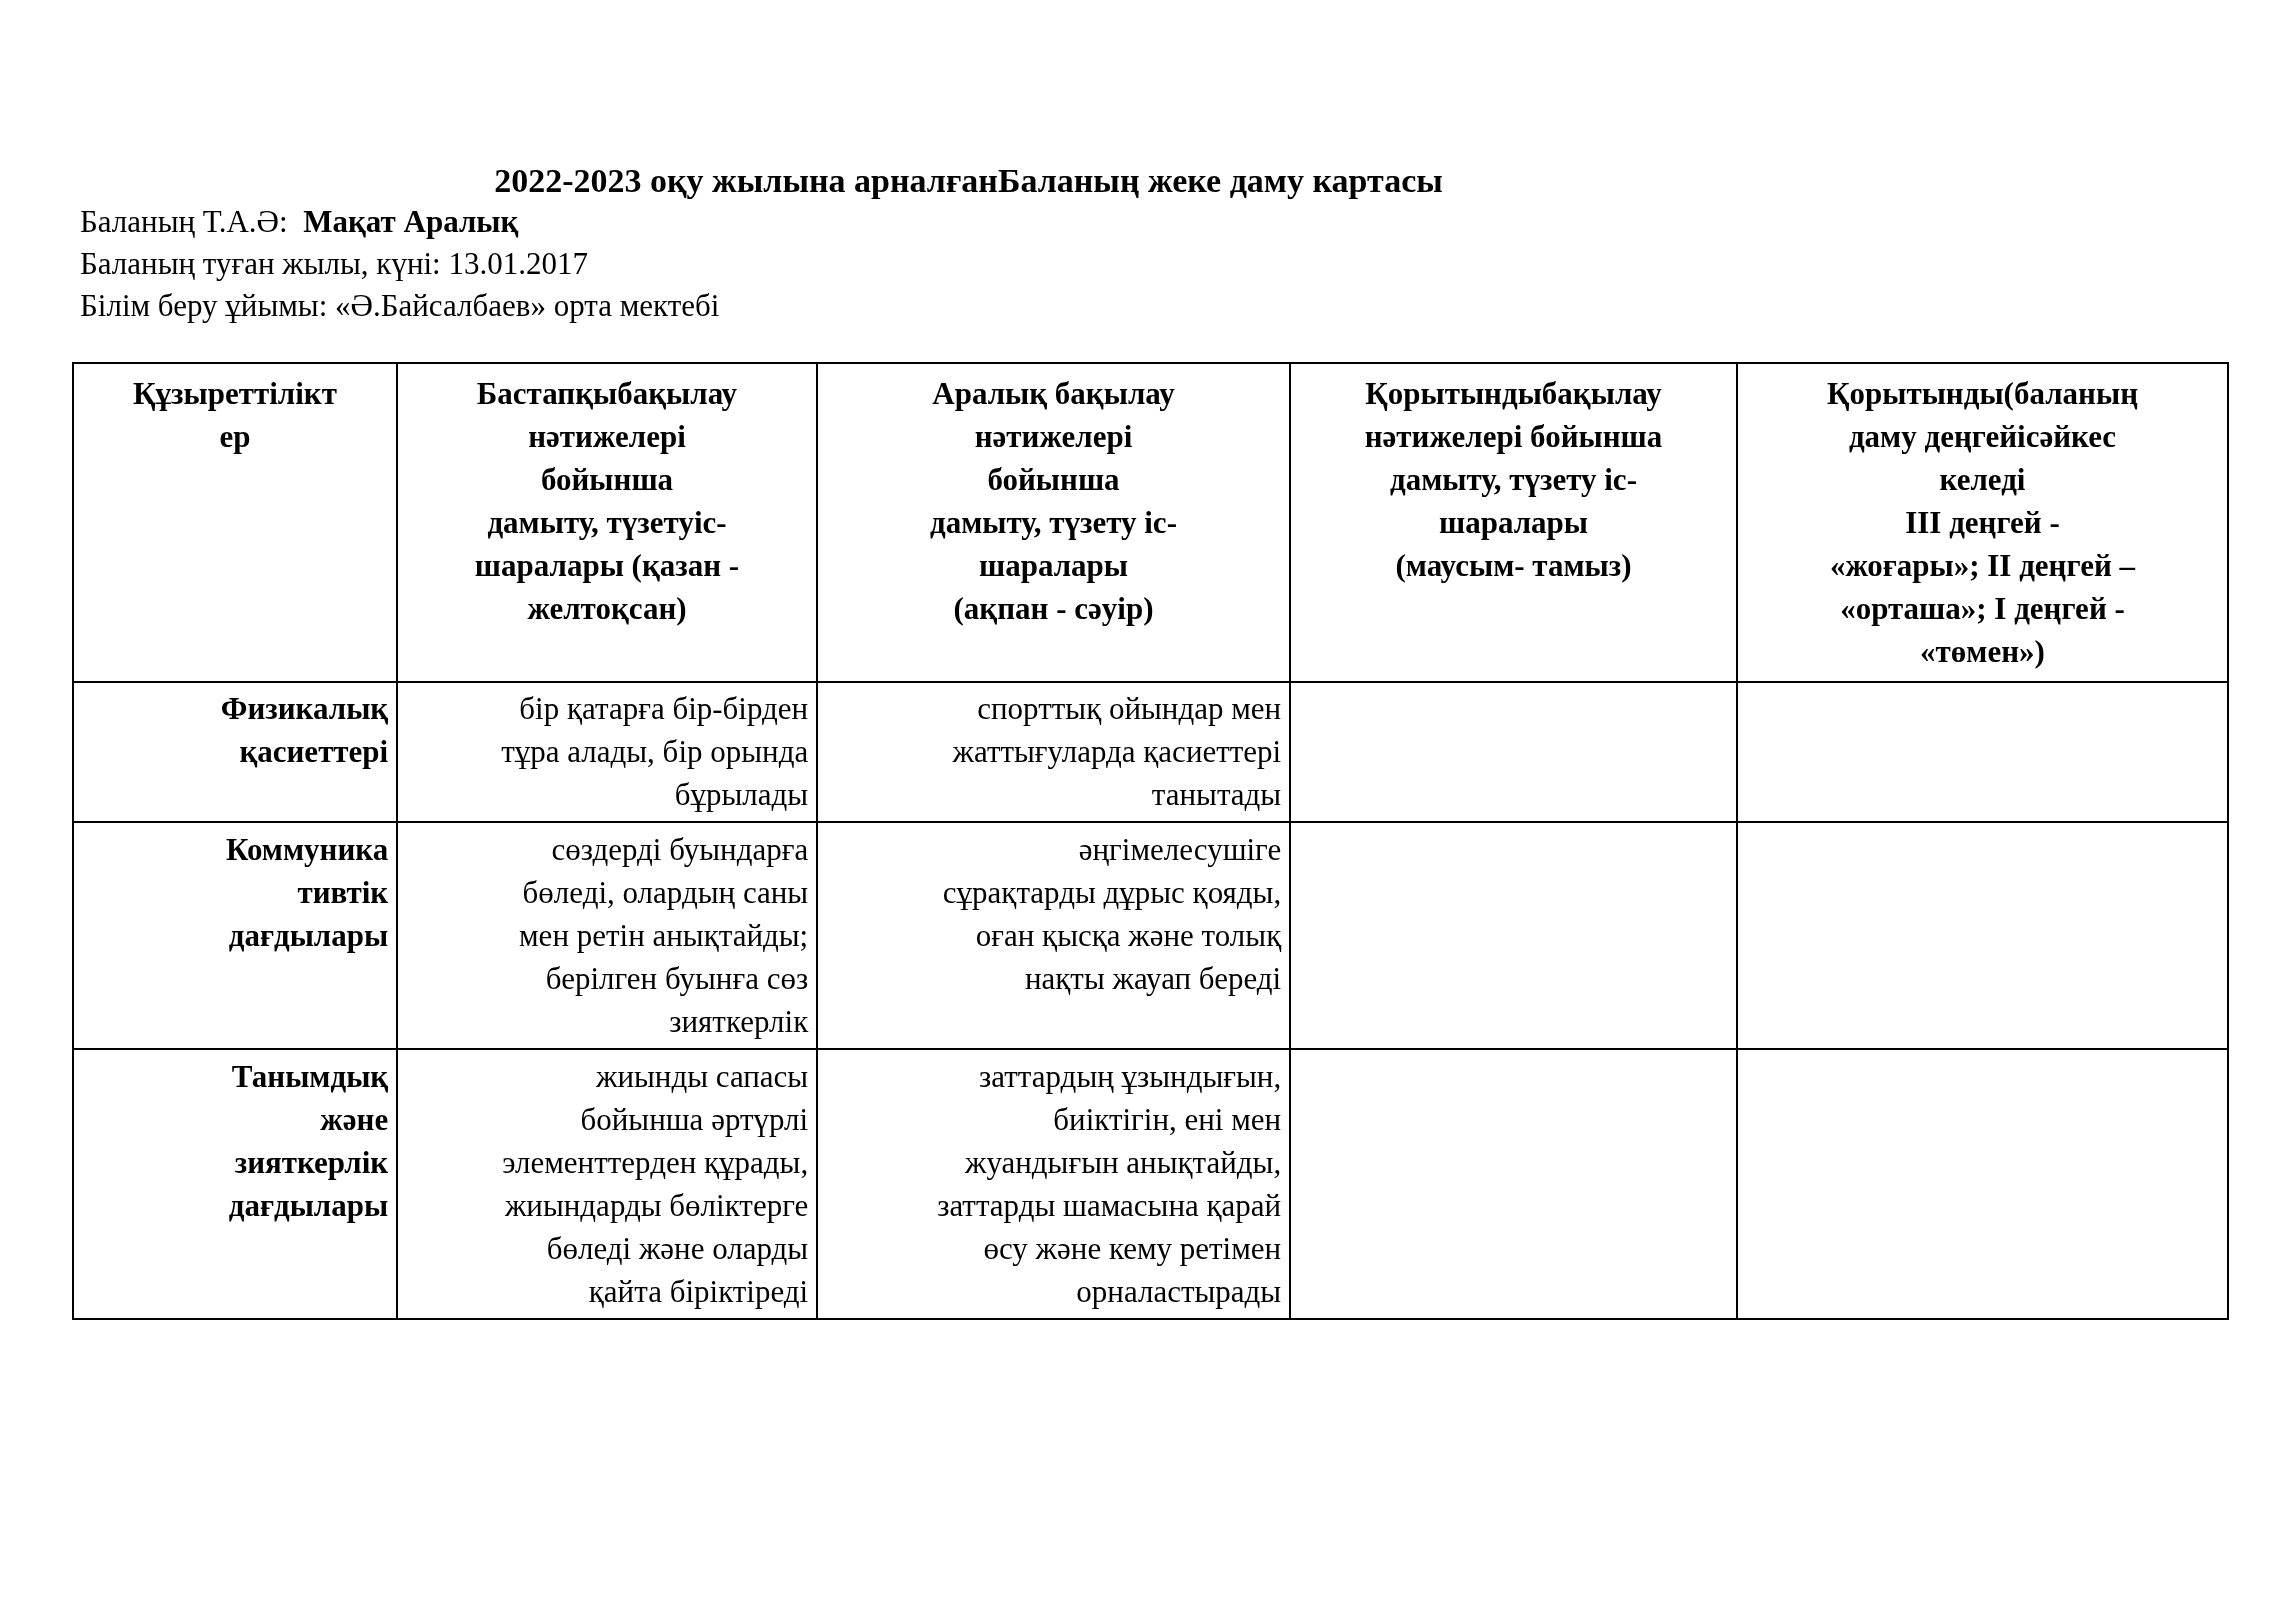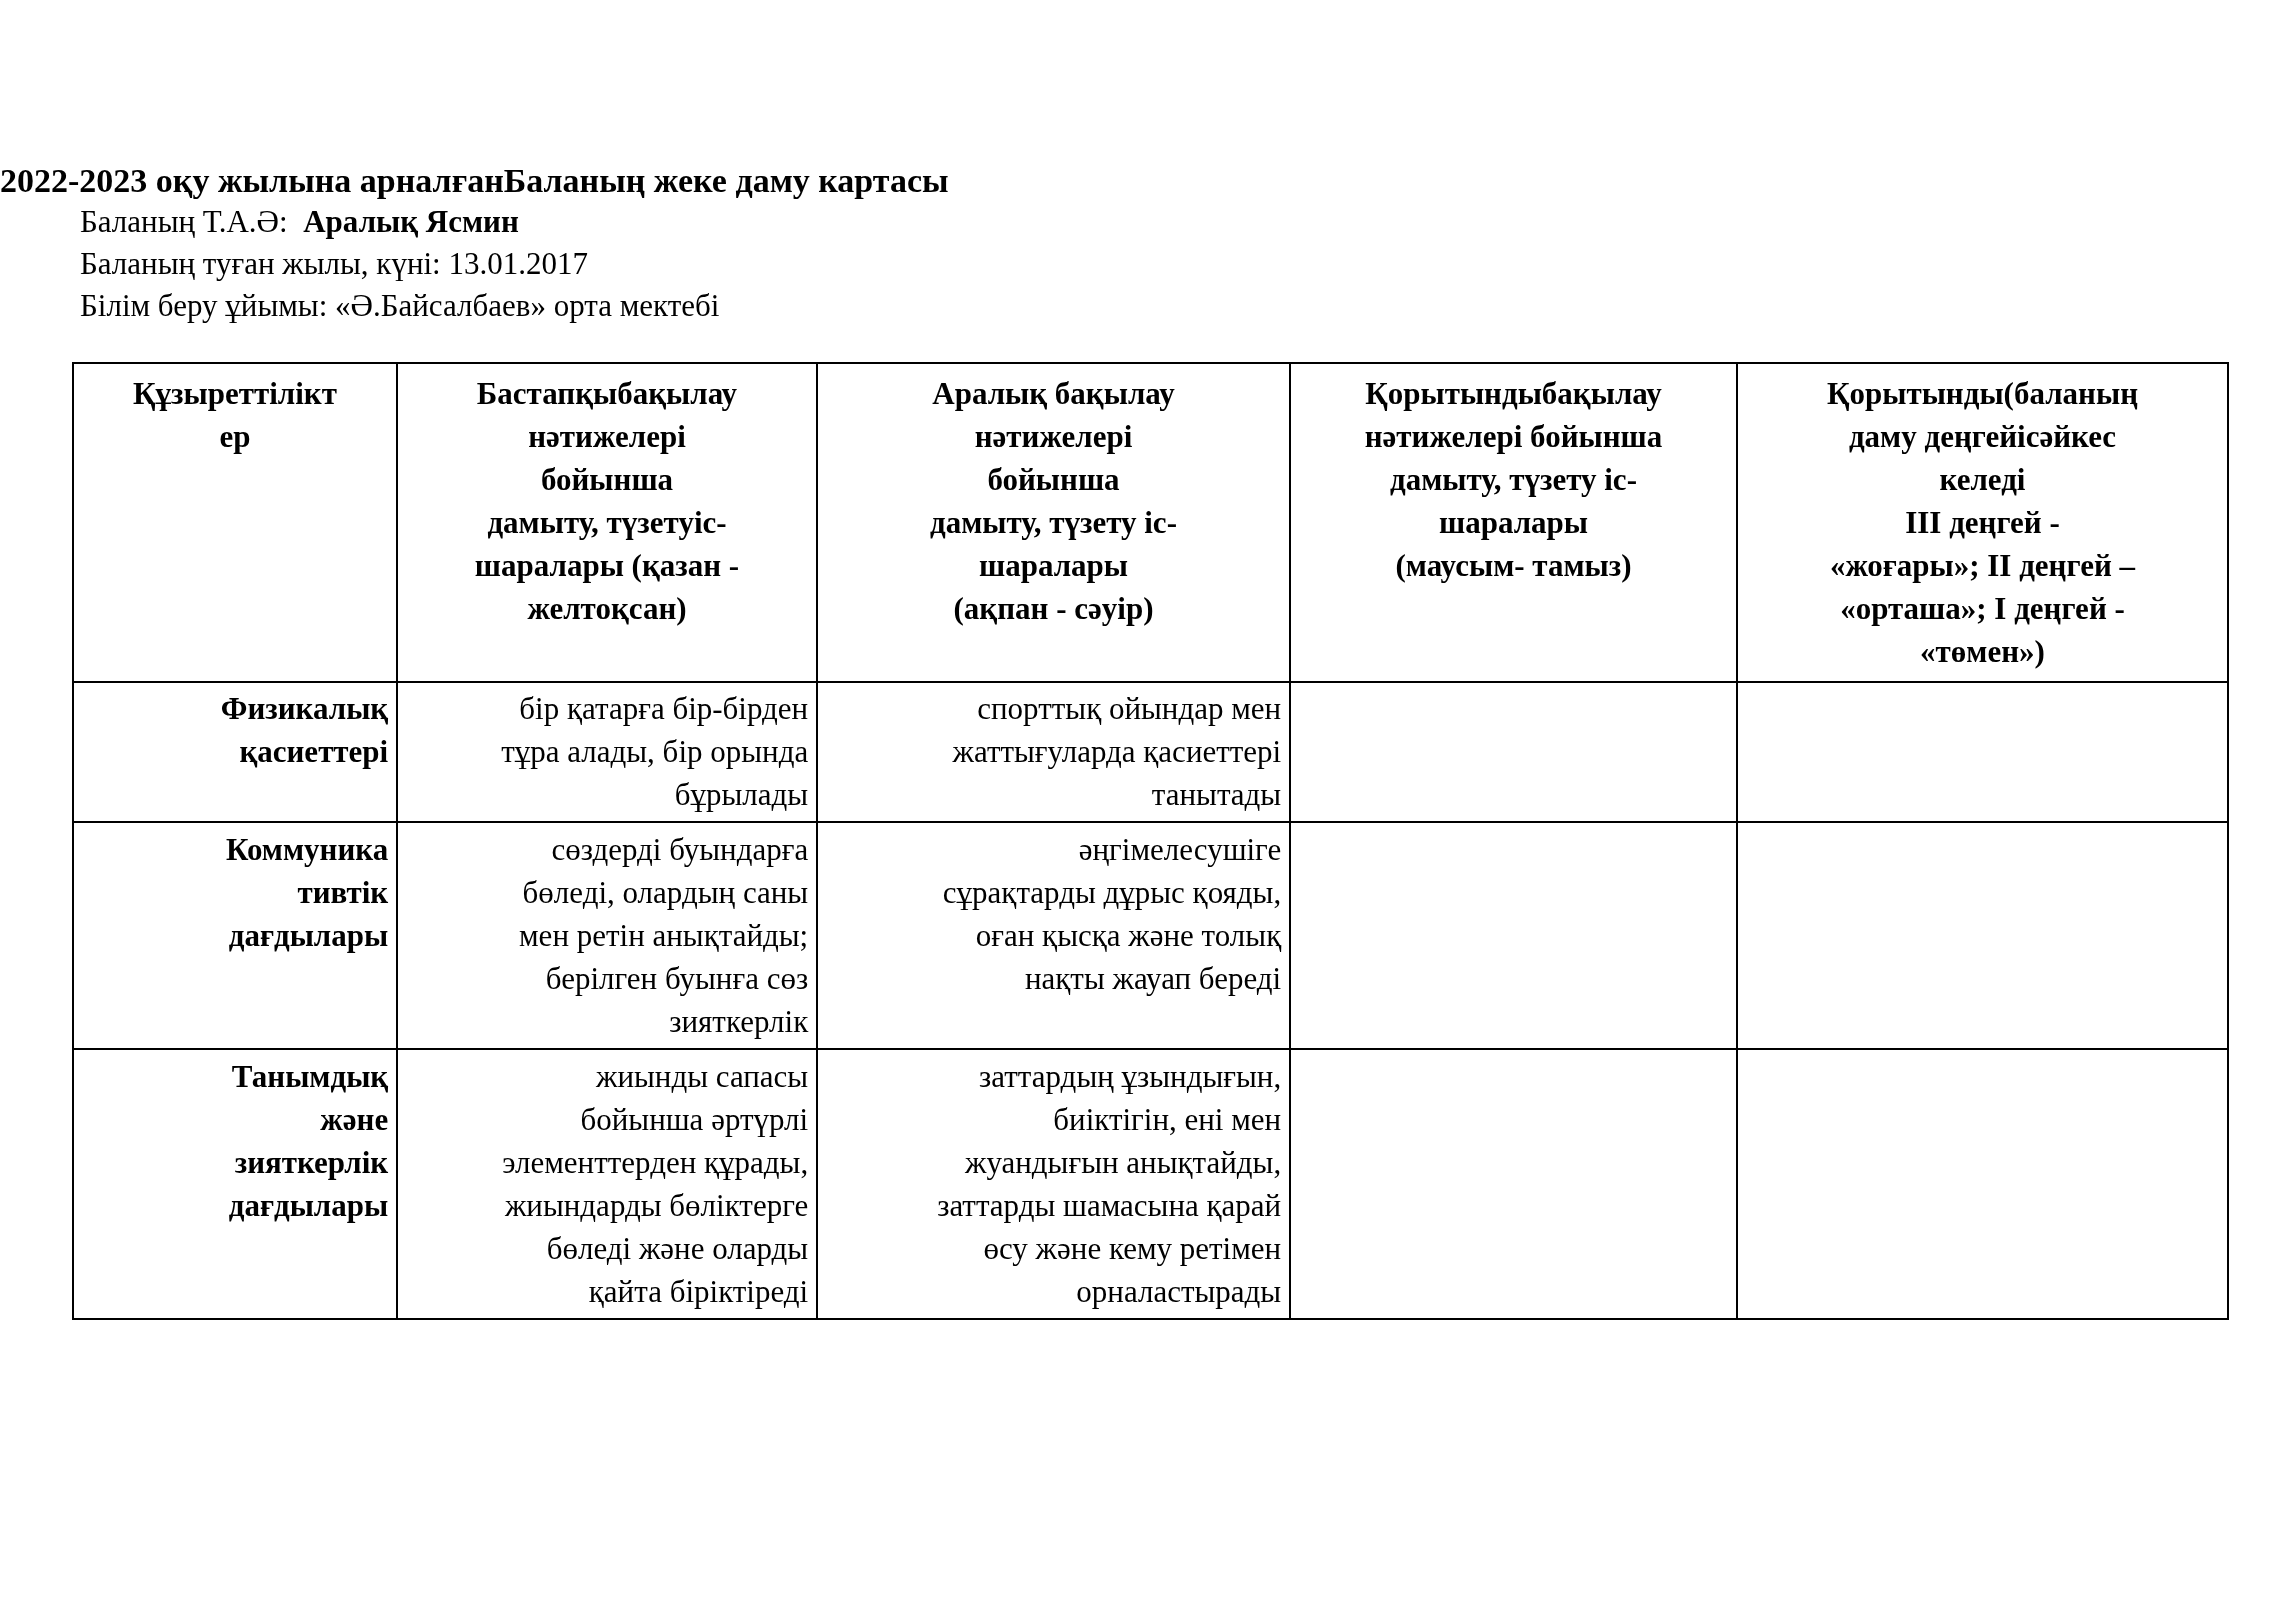--- a/index.html
+++ b/index.html
@@ -12,20 +12,21 @@
     width: 2293px;
     height: 1621px;
     background: #ffffff;
     color: #000000;
     font-family: "Liberation Serif", "DejaVu Serif", serif;
     overflow: hidden;
   }
   .doc-title {
     padding-top: 160px;
     width: 1937px;          
+    text-align: center;
     font-size: 34px;
     font-weight: bold;
     line-height: 41px;
     white-space: nowrap;
   }
   .info-block {
     margin-left: 80px;
     font-size: 31px;
     line-height: 42px;
   }
@@ -71,21 +72,21 @@
 </style>
 </head>
 <body>
 
 <div class="page">
 
   <div class="doc-title">2022-2023 оқу жылына арналғанБаланың жеке даму картасы</div>
 
   <div class="info-block">
     <div class="info-line">
-      <span>Баланың Т.А.Ә:</span><span class="info-name-value">Аралық Ясмин</span>
+      <span>Баланың Т.А.Ә:</span><span class="info-name-value">Мақат Аралық</span>
     </div>
     <div class="info-line">Баланың туған жылы, күні: 13.01.2017</div>
     <div class="info-line">Білім беру ұйымы: «Ә.Байсалбаев» орта мектебі</div>
   </div>
 
   <table class="dev-table">
     <colgroup>
       <col style="width:324px">
       <col style="width:420px">
       <col style="width:473px">

